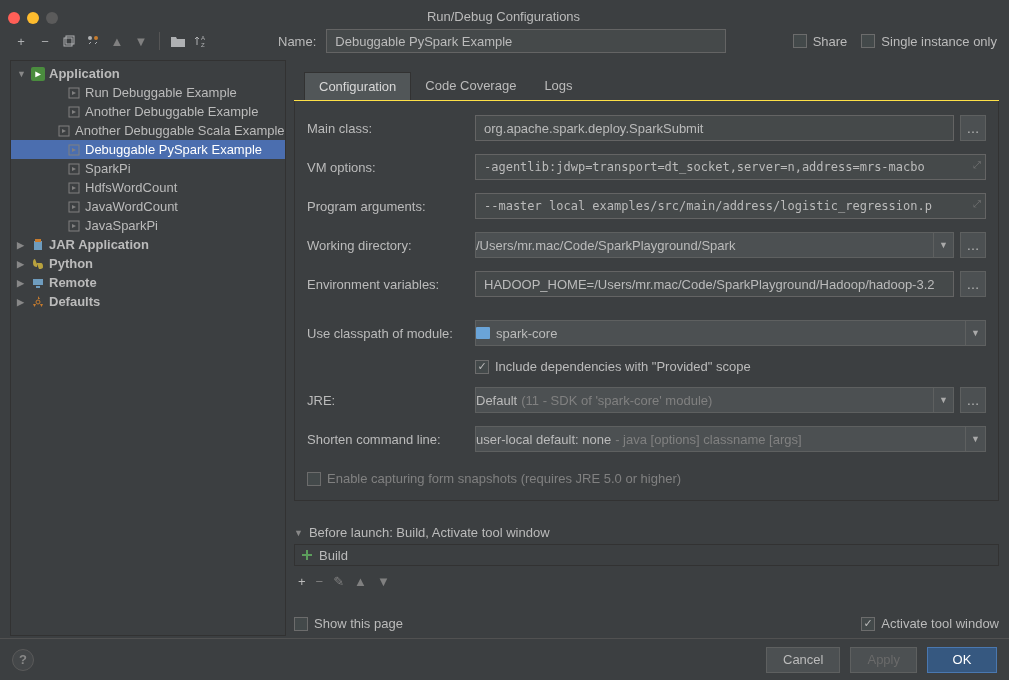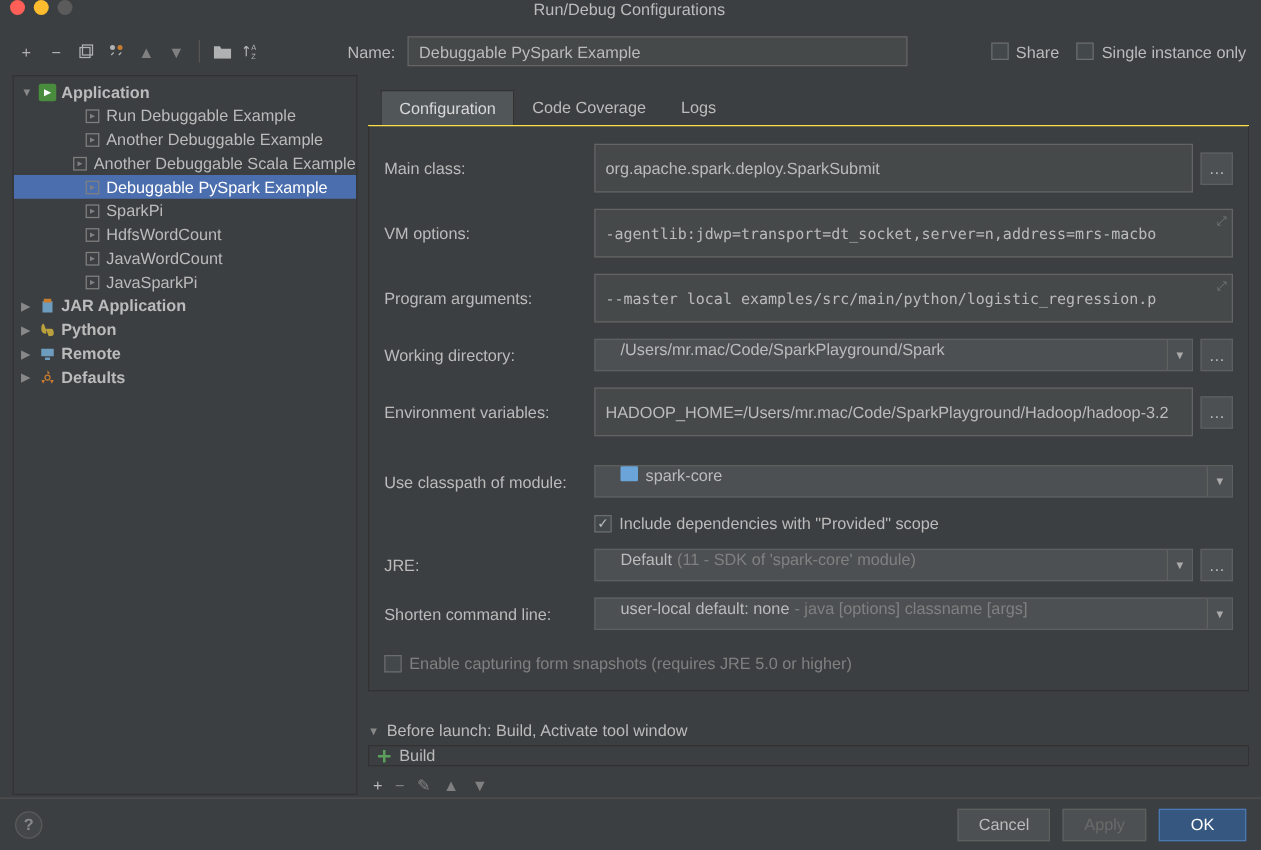--- a/index.html
+++ b/index.html
@@ -8,21 +8,21 @@
     font-size: 13px;
     background: #3c3f41;
     color: #bbbbbb;
     width: 1009px;
     height: 680px;
     overflow: hidden;
   }
   .titlebar {
     height: 24px;
     display: flex;
-    align-items: flex-start;
+    align-items: flex-end;
     padding: 0 8px;
     background: #3c3f41;
   }
   .traffic-lights { display: flex; gap: 7px; }
   .traffic-light { width: 12px; height: 12px; border-radius: 50%; }
   .tl-red { background: #ff5f57; }
   .tl-yellow { background: #febc2e; }
   .tl-green { background: #5b5b5b; }
   .titlebar-title { flex: 1; text-align: center; color: #bbb; font-size: 13px; }
 
@@ -122,21 +122,21 @@
   }
   .form-row { display: flex; align-items: center; gap: 10px; }
   .form-label { width: 158px; color: #bbb; }
   .form-field { flex: 1; display: flex; gap: 6px; align-items: center; }
   .field-input {
     flex: 1;
     background: #45494a;
     border: 1px solid #646464;
     color: #bbb;
     padding: 4px 8px;
-    height: 39px;
+    height: 26px;
     font-family: Menlo, monospace;
     font-size: 12px;
     overflow: hidden;
     white-space: nowrap;
     text-overflow: clip;
     display: flex;
     align-items: center;
     position: relative;
   }
   .field-input.sans { font-family: inherit; font-size: 13px; }
@@ -149,22 +149,22 @@
     display: flex; align-items: center; justify-content: center;
     cursor: pointer;
   }
   .select {
     flex: 1;
     background: #4c5052;
     border: 1px solid #5e6060;
     color: #bbb;
     height: 26px;
     display: flex;
-    align-items: flex-start;
-    padding: 0 20px;
+    align-items: center;
+    padding: 0 0;
     position: relative;
   }
   .select .dd-arrow {
     position: absolute; right: 0; top: 0; bottom: 0; width: 20px;
     background: #4c5052;
     border-left: 1px solid #5e6060;
     display: flex; align-items: center; justify-content: center;
     color: #aaa; font-size: 9px;
   }
   .select .greytext { color: #808080; margin-left: 4px; }
@@ -441,21 +441,21 @@
               <span>-agentlib:jdwp=transport=dt_socket,server=n,address=mrs-macbo</span>
               <span class="expand-ico">⤢</span>
             </div>
         </div>
       </div>
 
       <div class="form-row">
         <div class="form-label">Program arguments:</div>
         <div class="form-field">
           <div class="field-input">
-              <span>--master local examples/src/main/python/logistic_regression.p</span>
+              <span>--master local examples/src/main/address/logistic_regression.p</span>
               <span class="expand-ico">⤢</span>
             </div>
         </div>
       </div>
 
       <div class="form-row">
         <div class="form-label">Working directory:</div>
         <div class="form-field">
           <div class="select">
             <span>/Users/mr.mac/Code/SparkPlayground/Spark</span>

